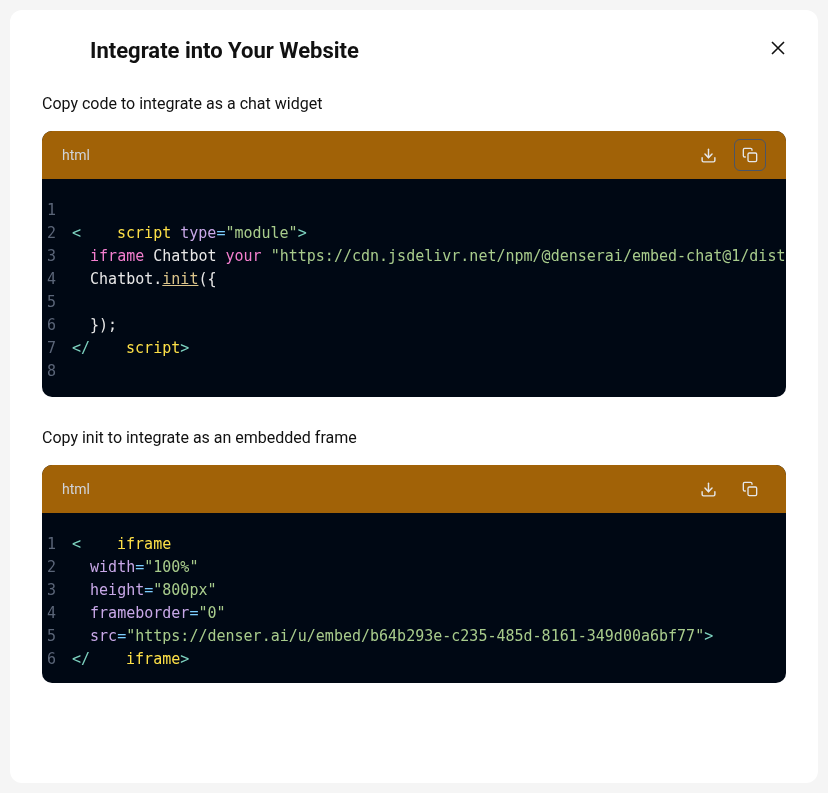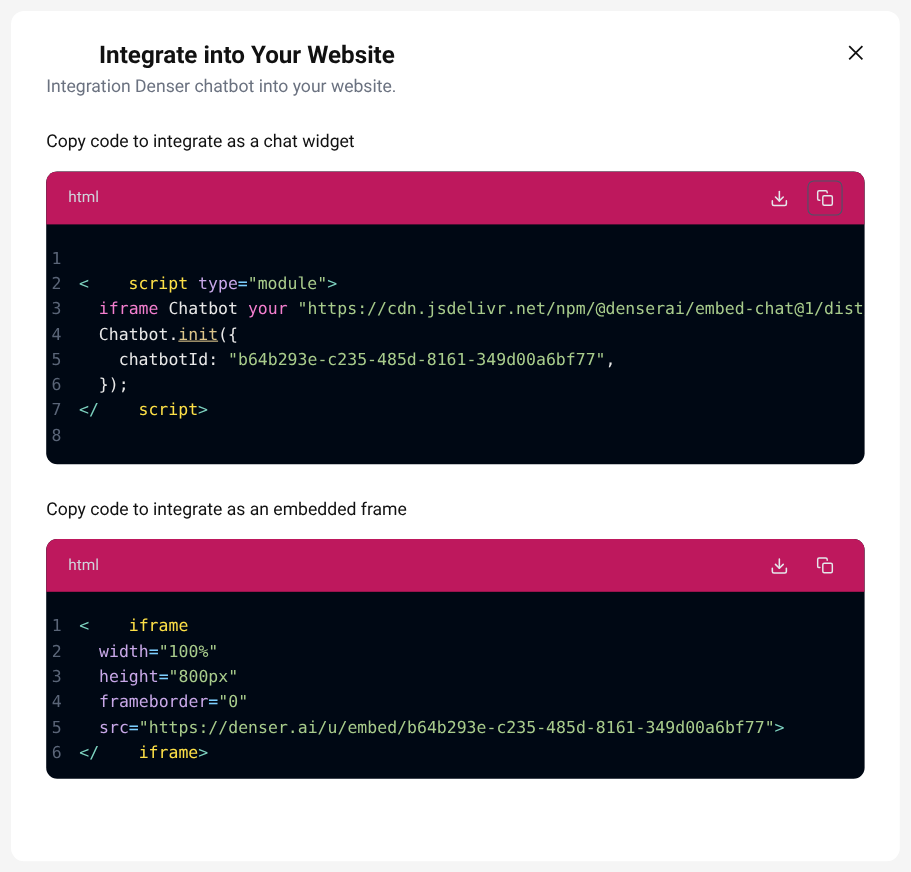--- a/index.html
+++ b/index.html
@@ -47,21 +47,21 @@
       margin-bottom: 18px;
       margin-top: 31px;
     }
     .code-block {
       background: #000814;
       border-radius: 10px;
       overflow: hidden;
       margin-bottom: 26px;
     }
     .code-header {
-      background: #be185d;
+      background: #a16207;
       height: 48px;
       display: flex;
       align-items: center;
       justify-content: space-between;
       padding: 0 20px;
     }
     .lang-label {
       color: #d0d4db;
       font-size: 14px;
     }
@@ -121,21 +121,20 @@
 
 <div class="modal">
 
   <div class="close-btn">
     <svg width="16" height="16" viewBox="0 0 16 16" fill="none" stroke="currentColor" stroke-width="1.6">
         <path d="M2 2 L14 14 M14 2 L2 14"></path>
       </svg>
   </div>
 
   <h1 class="title">Integrate into Your Website</h1>
-  <p class="subtitle">Integration Denser chatbot into your website.</p>
 
   <p class="section-label">Copy code to integrate as a chat widget</p>
 
   <div class="code-block first-block">
     <div class="code-header">
       <span class="lang-label">html</span>
       <div class="header-actions">
         <div class="icon-btn">
           <svg width="17" height="17" viewBox="0 0 24 24" fill="none" stroke="currentColor" stroke-width="2" stroke-linecap="round" stroke-linejoin="round">
               <path d="M21 15v4a2 2 0 0 1-2 2H5a2 2 0 0 1-2-2v-4"></path>
@@ -149,28 +148,28 @@
               <path d="M5 15H4a2 2 0 0 1-2-2V4a2 2 0 0 1 2-2h9a2 2 0 0 1 2 2v1"></path>
             </svg>
         </div>
       </div>
     </div>
     <div class="code-body">
       <div class="code-line"><span class="line-num">1</span><span class="code-content"> </span></div>
       <div class="code-line"><span class="line-num">2</span><span class="code-content"><span class="tok-angle">&lt;</span><span class="tok-tag">script</span><span> </span><span class="tok-attr">type</span><span class="tok-op">=</span><span class="tok-str">"module"</span><span class="tok-angle">&gt;</span></span></div>
       <div class="code-line"><span class="line-num">3</span><span class="code-content"><span>  </span><span class="tok-kw">iframe</span><span> </span><span class="tok-var">Chatbot</span><span> </span><span class="tok-kw">your</span><span> </span><span class="tok-str">"https://cdn.jsdelivr.net/npm/@denserai/embed-chat@1/dist/web.js";</span></span></div>
       <div class="code-line"><span class="line-num">4</span><span class="code-content"><span>  </span><span class="tok-var">Chatbot</span><span class="tok-punct">.</span><span class="tok-method">init</span><span class="tok-punct">({</span></span></div>
-      <div class="code-line"><span class="line-num">5</span><span class="code-content"><span>    </span><span class="tok-prop">chatbotId</span><span class="tok-punct">: </span><span class="tok-str">"b64b293e-c235-485d-8161-349d00a6bf77"</span><span class="tok-punct">,</span></span></div>
+      <div class="code-line"><span class="line-num">5</span></div>
       <div class="code-line"><span class="line-num">6</span><span class="code-content"><span>  </span><span class="tok-punct">});</span></span></div>
       <div class="code-line"><span class="line-num">7</span><span class="code-content"><span class="tok-angle">&lt;/</span><span class="tok-tag">script</span><span class="tok-angle">&gt;</span></span></div>
       <div class="code-line"><span class="line-num">8</span><span class="code-content"> </span></div>
     </div>
   </div>
 
-  <p class="section-label">Copy code to integrate as an embedded frame</p>
+  <p class="section-label">Copy init to integrate as an embedded frame</p>
 
   <div class="code-block">
     <div class="code-header">
       <span class="lang-label">html</span>
       <div class="header-actions">
         <div class="icon-btn">
           <svg width="17" height="17" viewBox="0 0 24 24" fill="none" stroke="currentColor" stroke-width="2" stroke-linecap="round" stroke-linejoin="round">
               <path d="M21 15v4a2 2 0 0 1-2 2H5a2 2 0 0 1-2-2v-4"></path>
               <polyline points="7 10 12 15 17 10"></polyline>
               <line x1="12" y1="15" x2="12" y2="3"></line>

